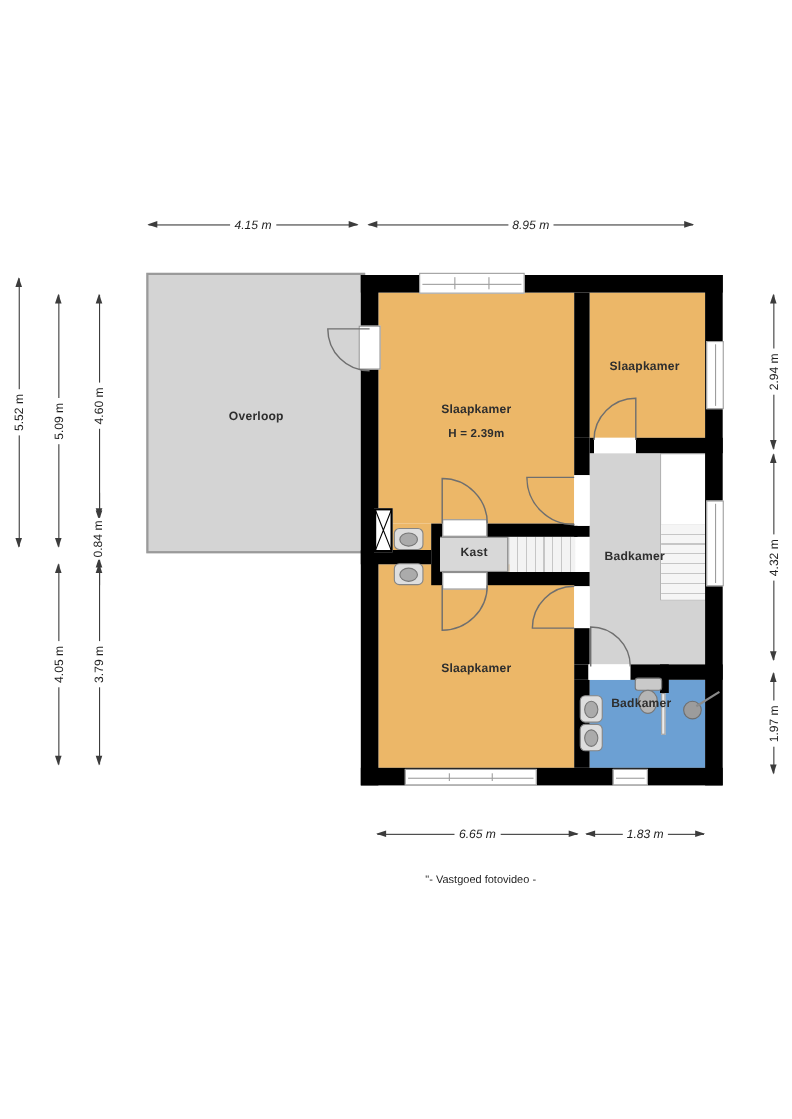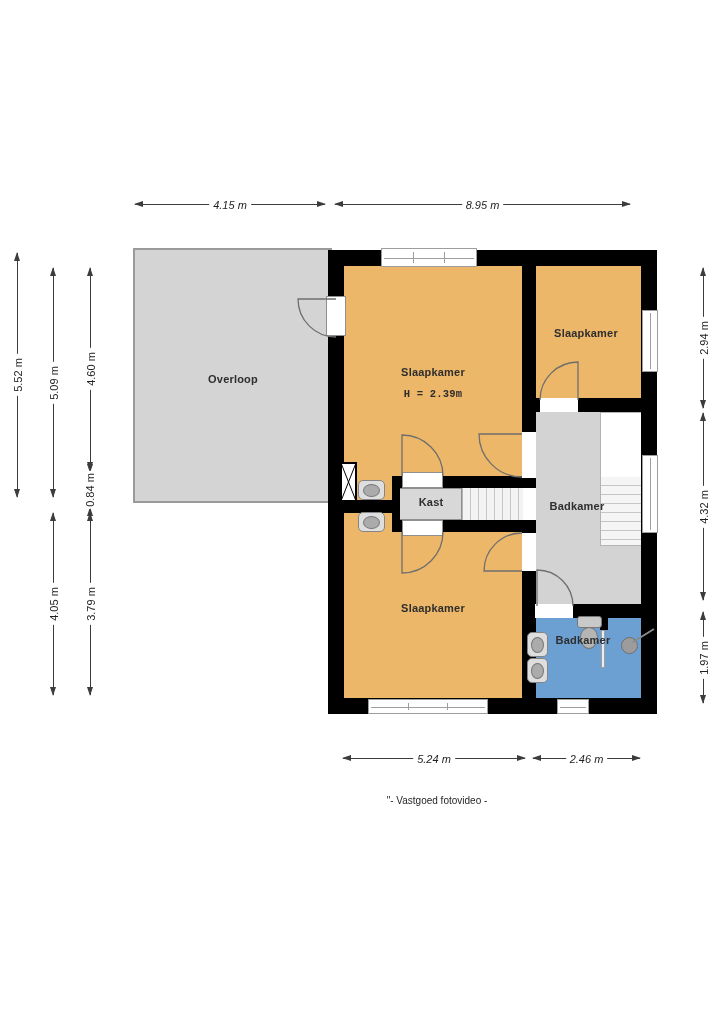--- a/index.html
+++ b/index.html
@@ -10,21 +10,21 @@
   .floor{position:absolute;}
   .gap{position:absolute;background:#fff;}
   .panel{position:absolute;background:#fff;border:1px solid #8f8f8f;box-sizing:border-box;}
   .win{position:absolute;background:#fff;border:1px solid #9e9e9e;box-sizing:border-box;}
   .win .mid-h{position:absolute;left:2px;right:2px;top:50%;height:1px;background:#9e9e9e;}
   .win .mid-v{position:absolute;top:2px;bottom:2px;left:50%;width:1px;background:#9e9e9e;}
   .win .t1,.win .t2{position:absolute;top:3px;bottom:3px;width:1px;background:#9e9e9e;}
   .win .t1{left:33%;} .win .t2{left:66%;}
   .room-label{position:absolute;transform:translate(-50%,-50%);font-size:11px;font-weight:bold;
               color:#2e2e2e;white-space:nowrap;letter-spacing:.2px;}
-  .sub-label{font-size:10.5px;font-family:Liberation Mono, monospace;}
+  .sub-label{font-size:10.5px;}
   .fixture{position:absolute;box-sizing:border-box;}
   .stairs-main{position:absolute;border:1px solid #b3b3b3;box-sizing:border-box;background:#fff;}
   .stairs-main .steps{position:absolute;left:0;right:0;bottom:0;height:68px;
      background:repeating-linear-gradient(180deg,#f5f5f5 0 8px,#c6c6c6 8px 9px);}
   .stairs-kast{position:absolute;border-left:1px solid #b3b3b3;box-sizing:border-box;
      background:repeating-linear-gradient(90deg,#f3f3f3 0 7px,#c6c6c6 7px 8px);}
   
   .dim{position:absolute;}
   .dim-h{border-top:1px solid #3c3c3c;height:0;}
   .dim-v{border-left:1px solid #3c3c3c;width:0;}
@@ -201,23 +201,23 @@
   </div>
   <div class="dim dim-v" style="left:703px;top:612px;height:91px;">
     <span class="arr arr-top"></span>
     <span class="arr arr-bottom"></span>
     <span class="dim-label">1.97 m</span>
   </div>
 
   <div class="dim dim-h" style="left:343px;top:758px;width:182px;">
     <span class="arr arr-left"></span>
     <span class="arr arr-right"></span>
-    <span class="dim-label">5.24 m</span>
+    <span class="dim-label">6.65 m</span>
   </div>
   <div class="dim dim-h" style="left:533px;top:758px;width:107px;">
     <span class="arr arr-left"></span>
     <span class="arr arr-right"></span>
-    <span class="dim-label">2.46 m</span>
+    <span class="dim-label">1.83 m</span>
   </div>
 
   <div class="footer-line" style="left:437px;top:795px;">"- Vastgoed fotovideo -</div>
 
 </div>
 
 </body></html>

